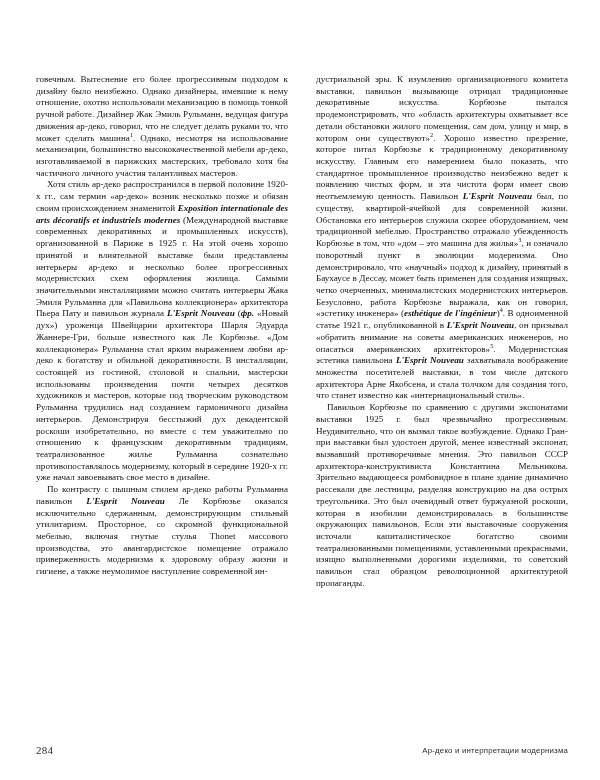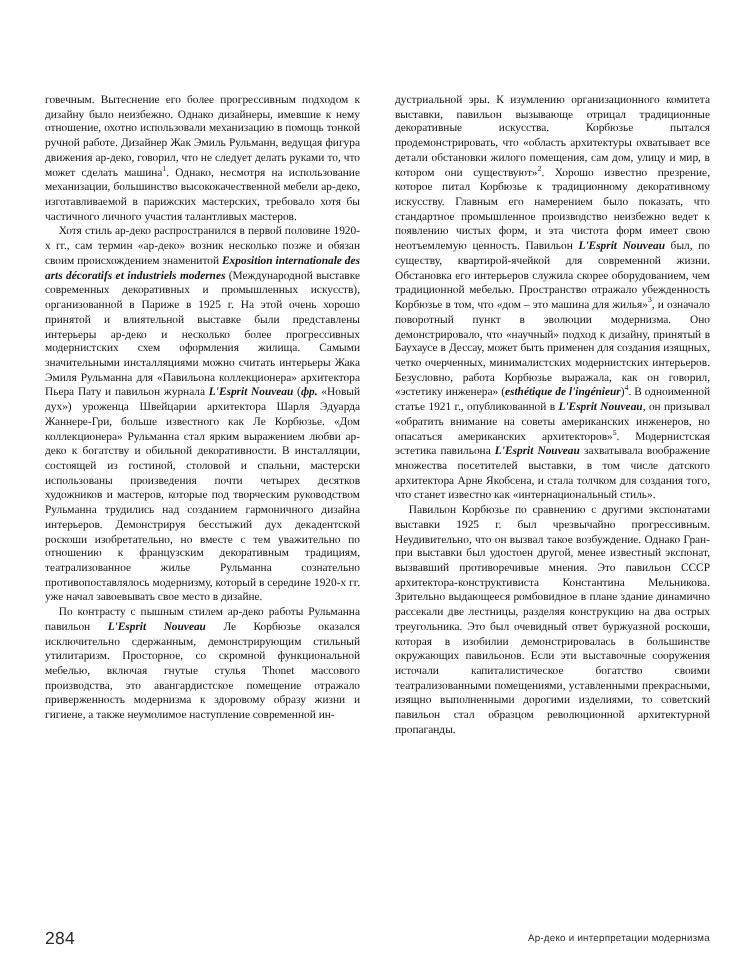--- a/index.html
+++ b/index.html
@@ -76,22 +76,22 @@
     flex-direction: row;
     align-items: center;
     justify-content: space-between;
     font-family: "Liberation Sans", sans-serif;
     font-size: 7.6px;
     color: #2b2b2b;
     letter-spacing: 0.2px;
   }
 
   #page-number {
-    font-family: Liberation Sans, sans-serif;
-    font-size: 14px;
+    font-family: Liberation Serif, serif;
+    font-size: 11px;
     color: #2b2b2b;
   }
 
   #running-head {
     font-family: "Liberation Sans", sans-serif;
     font-size: 7.8px;
     color: #2b2b2b;
   }
 </style>
 </head>

